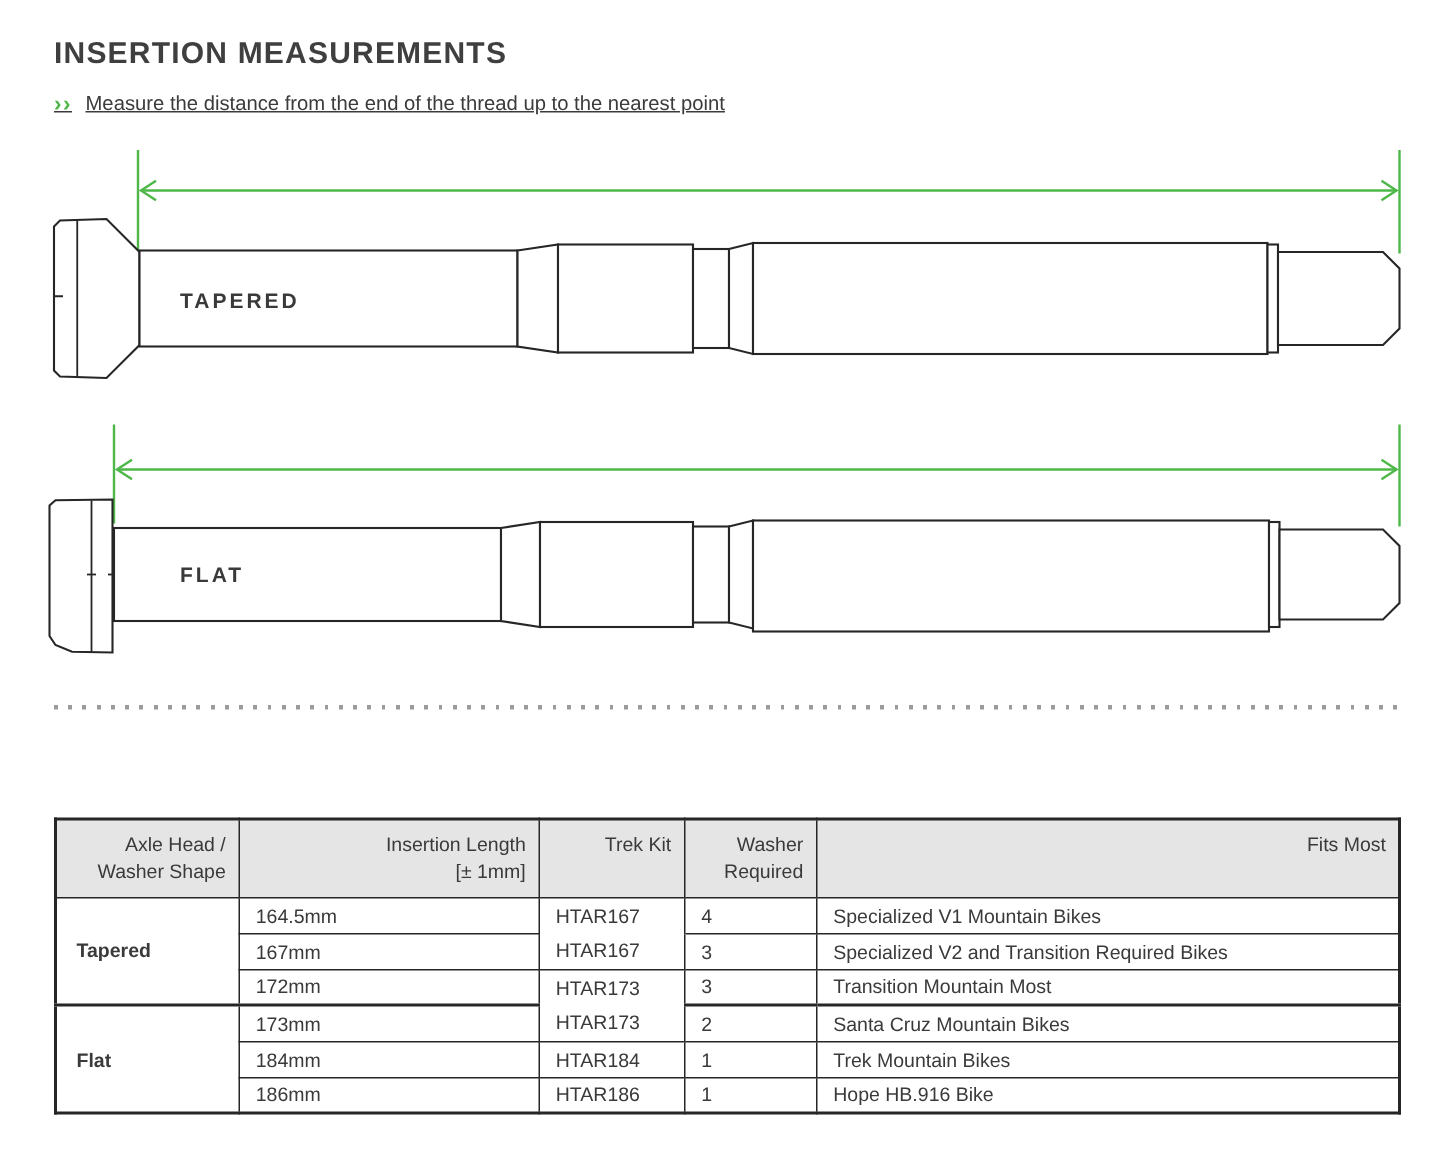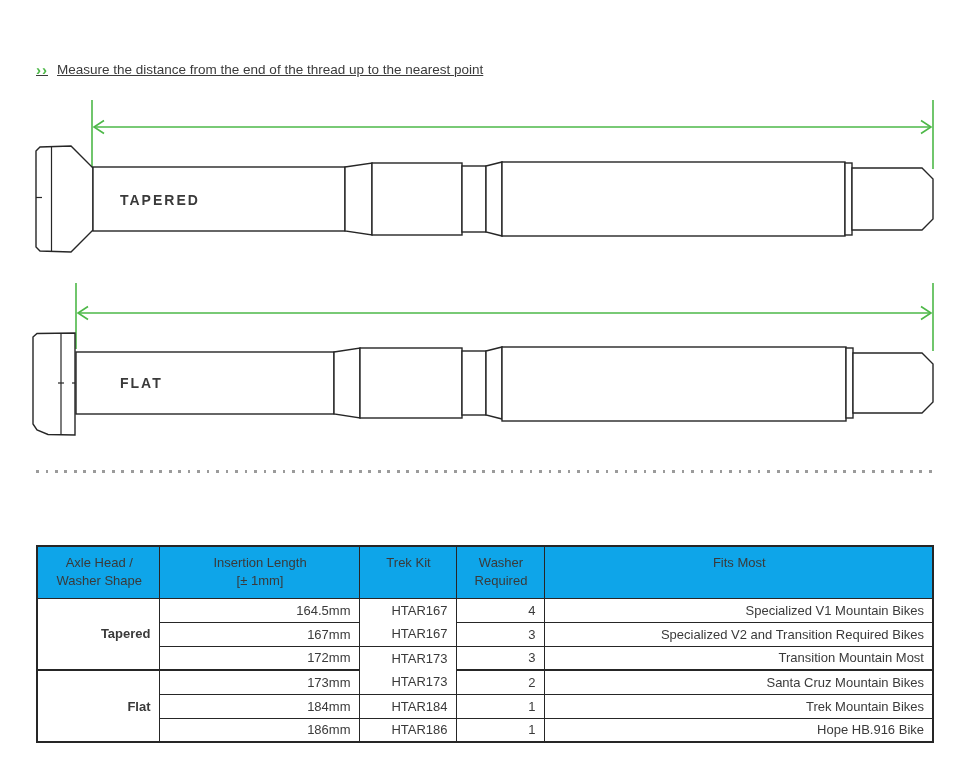--- a/index.html
+++ b/index.html
@@ -43,36 +43,37 @@
   }
 
   table.chart {
     position:absolute; left:36px; top:545px; width:896px;
     border-collapse:collapse; table-layout:fixed;
     font-size:13px; color:#3a3a3a;
     border:2px solid #262626;
   }
   .chart th, .chart td { border:1px solid #262626; }
   .chart thead th {
-    background:#0ea5e9; font-weight:400; text-align:center;
+    background:#e5e5e5; font-weight:400; text-align:right;
     vertical-align:top; padding:7px 8px 0 10px; line-height:1.35;
     height:52px;
   }
   .chart tbody tr { height:24px; }
-  .chart tbody td { padding:2px 8px 2px 11px; vertical-align:middle; white-space:nowrap; overflow:hidden;text-align:right; }
+  .chart tbody td { padding:2px 8px 2px 11px; vertical-align:middle; white-space:nowrap; overflow:hidden; }
   .chart td.group { font-weight:700; padding-left:13px; }
   .chart tr.group-start td { border-top-width:2px;margin-top:23px; }
   .chart td.kit-nb { border-bottom-style:hidden; }
   .chart td.kit-nt { border-top-style:hidden; }
 </style>
 </head>
 <body>
 
 <div class="page">
 
+  <h1>INSERTION MEASUREMENTS</h1>
 
   <div class="subtitle">
     <span class="chev">››</span><span>Measure the distance from the end of the thread up to the nearest point</span>
   </div>
 
   <svg id="axle-tapered" class="axle" width="970" height="172" viewBox="0 0 970 172">
     <g>
       <line class="dim" x1="92" y1="5" x2="92" y2="72"></line>
       <line class="dim" x1="933" y1="5" x2="933" y2="74"></line>
       <line class="dim" x1="94" y1="32" x2="931" y2="32"></line>

